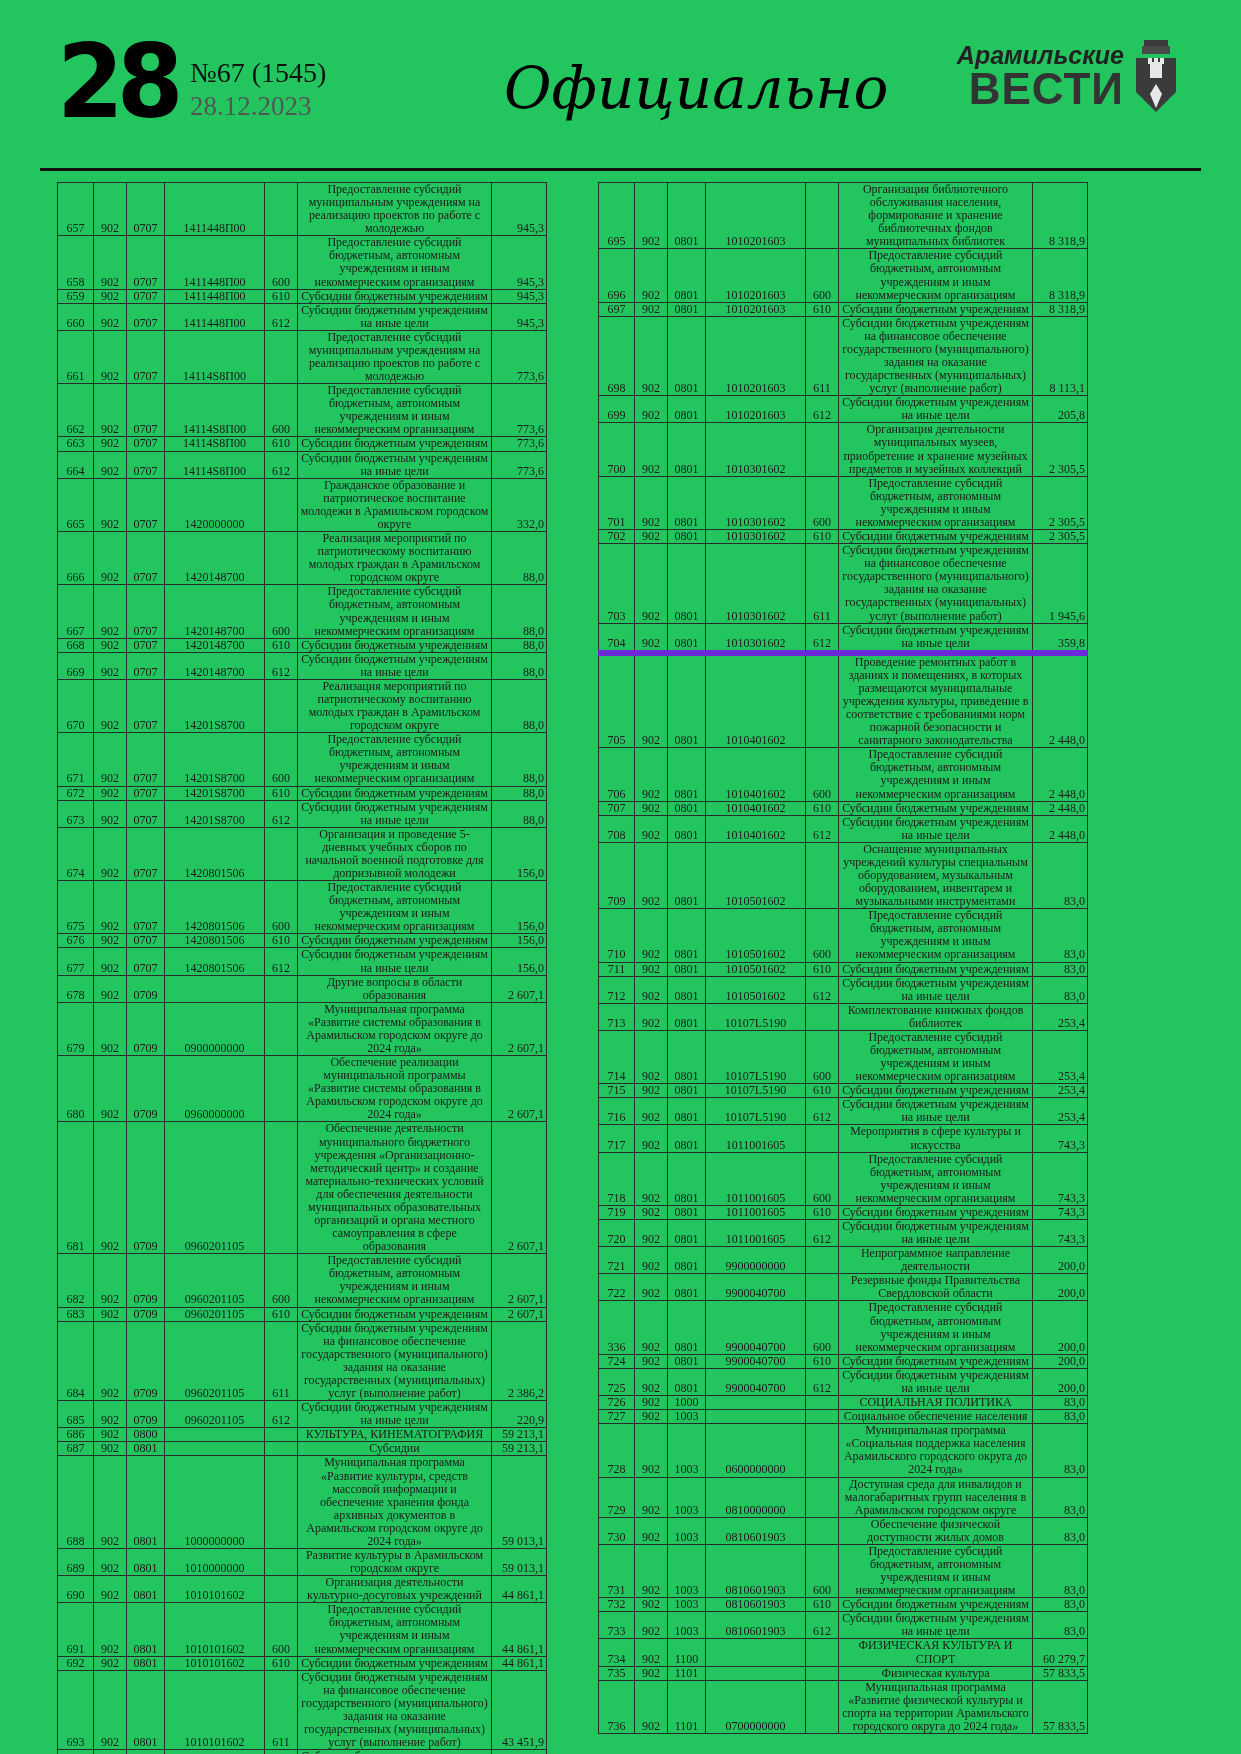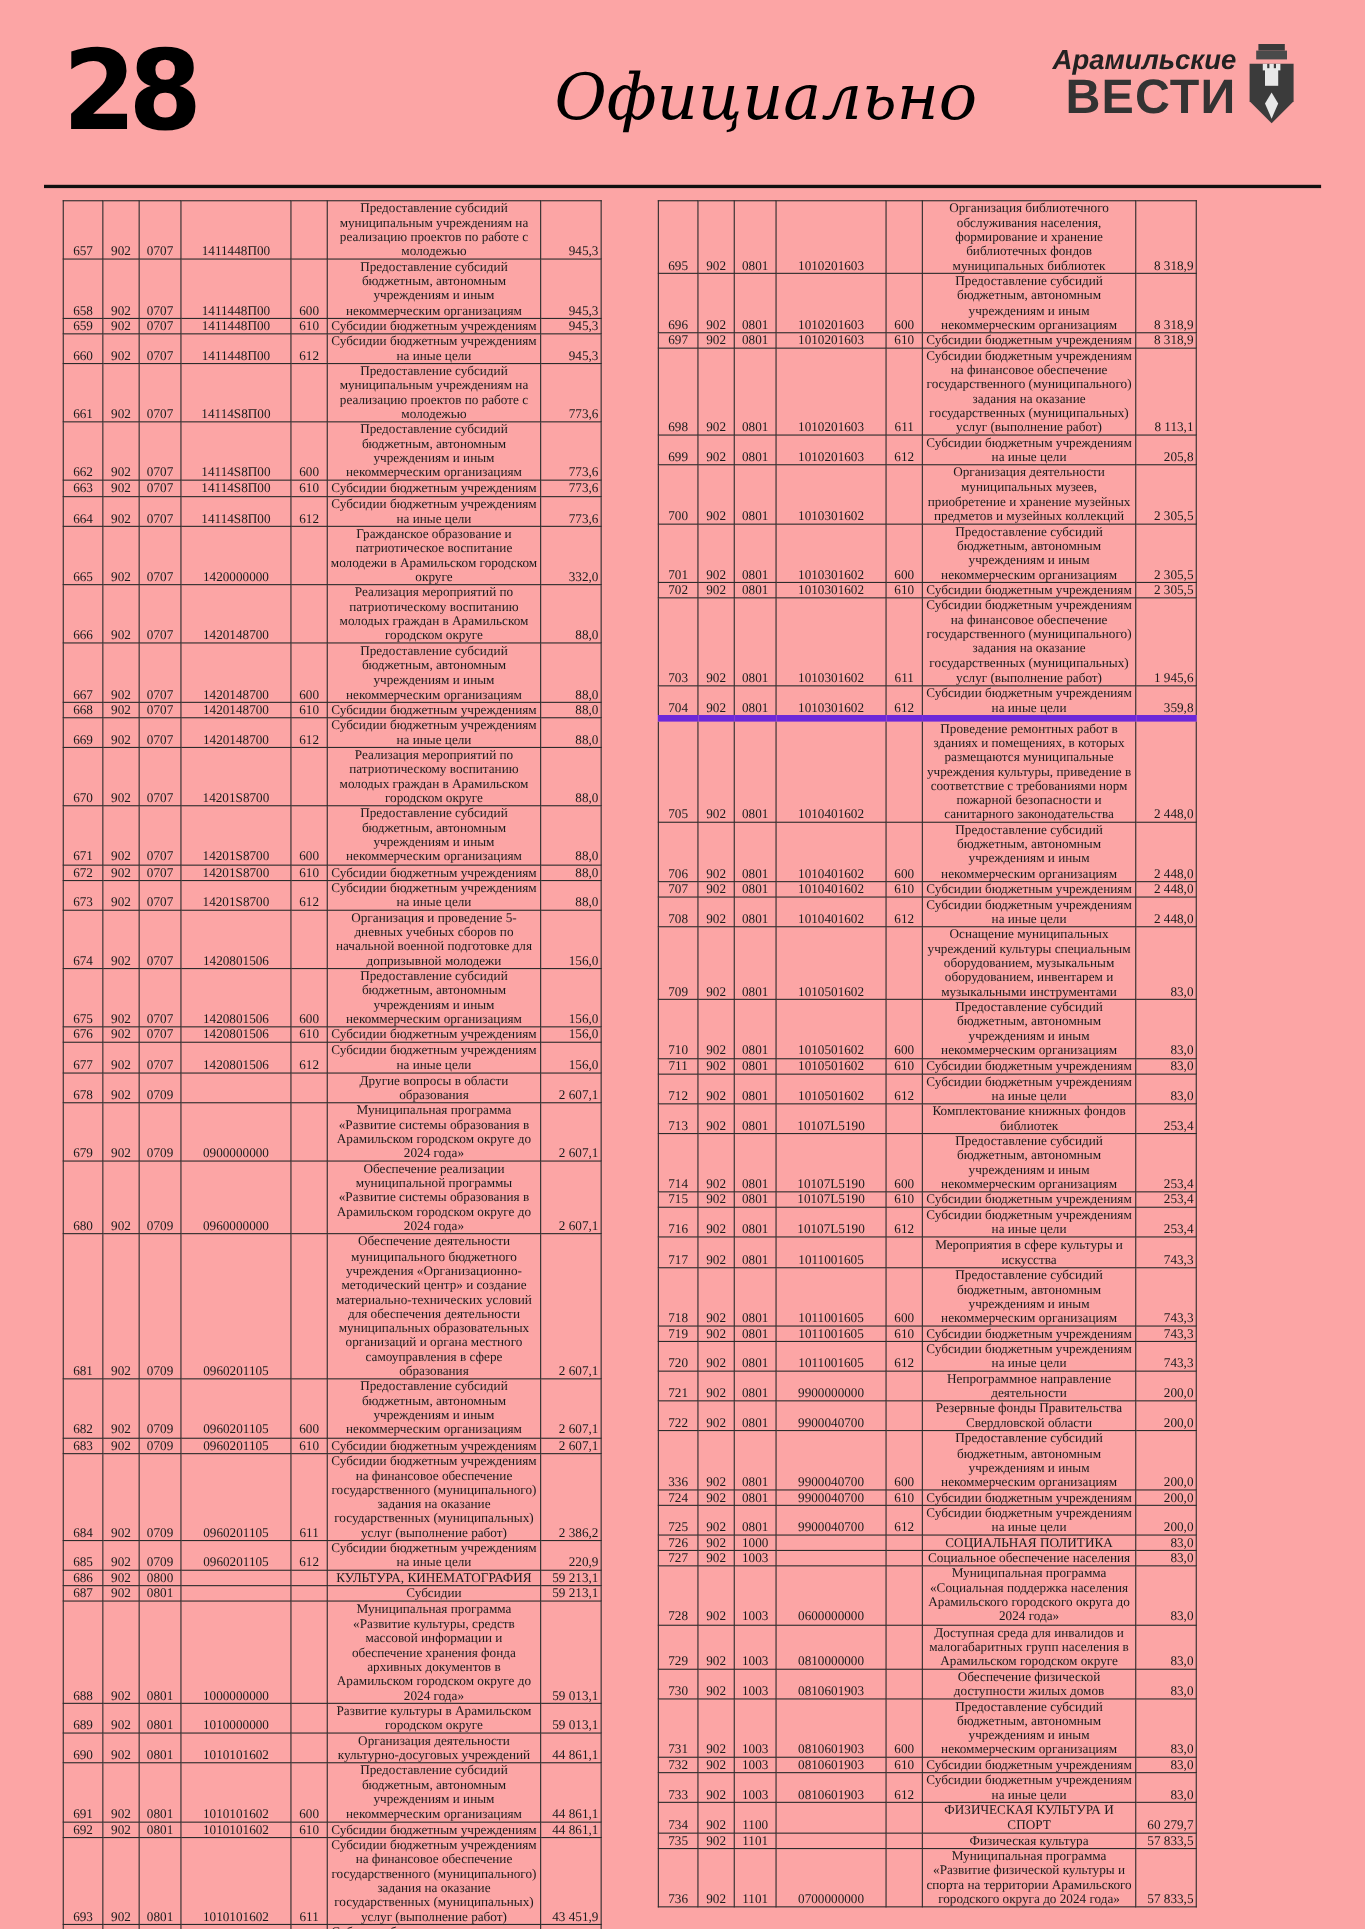--- a/index.html
+++ b/index.html
@@ -1,16 +1,16 @@
 <!DOCTYPE html>
 <html><head>
 <meta charset="utf-8">
 <style>
   html,body{margin:0;padding:0;background:#ffffff;}
-  .page{position:relative;width:1241px;height:1754px;background:#fca5a5;overflow:hidden;
+  .page{position:relative;width:1241px;height:1754px;background:#22c55e;overflow:hidden;
         font-family:"Liberation Serif","DejaVu Serif",serif;color:#1a1a1a;}
 
   
   .header{position:absolute;left:55px;top:38px;width:1135px;height:118px;}
   .page-number{position:absolute;left:2px;top:-14px;font-family:"DejaVu Sans",sans-serif;
                font-weight:bold;font-size:96px;letter-spacing:-7px;color:#000;
                transform:scaleY(1.05);transform-origin:top left;}
   .issue-block{position:absolute;left:135px;top:18px;line-height:1.2;}
   .issue-number{font-size:28px;color:#111;}
   .issue-date{font-size:27px;color:#555;}
@@ -36,20 +36,24 @@
   td.c-sum{text-align:right;vertical-align:bottom;white-space:nowrap;padding-right:3px;}
   tr.thick-top td{border-top:6px solid #6d28d9;}
 </style>
 </head>
 <body>
 
 <div class="page">
 
   <div class="header">
     <div class="page-number">28</div>
+    <div class="issue-block">
+      <div class="issue-number">№67 (1545)</div>
+      <div class="issue-date">28.12.2023</div>
+    </div>
     <div class="section-title">Официально</div>
     <div class="brand">
       <div class="brand-top">Арамильские</div>
       <div class="brand-bottom">ВЕСТИ</div>
     </div>
     <svg class="crest" viewBox="0 0 52 74" xmlns="http://www.w3.org/2000/svg">
       <rect x="14" y="0" width="24" height="6" fill="#3a3a3a"></rect>
       <rect x="12" y="6" width="28" height="8" fill="#4a4a4a"></rect>
       <path d="M6 18 h40 v34 l-20 20 l-20 -20 z" fill="#3b3b3b"></path>
       <rect x="20" y="22" width="12" height="16" fill="#e8e8e8"></rect>

